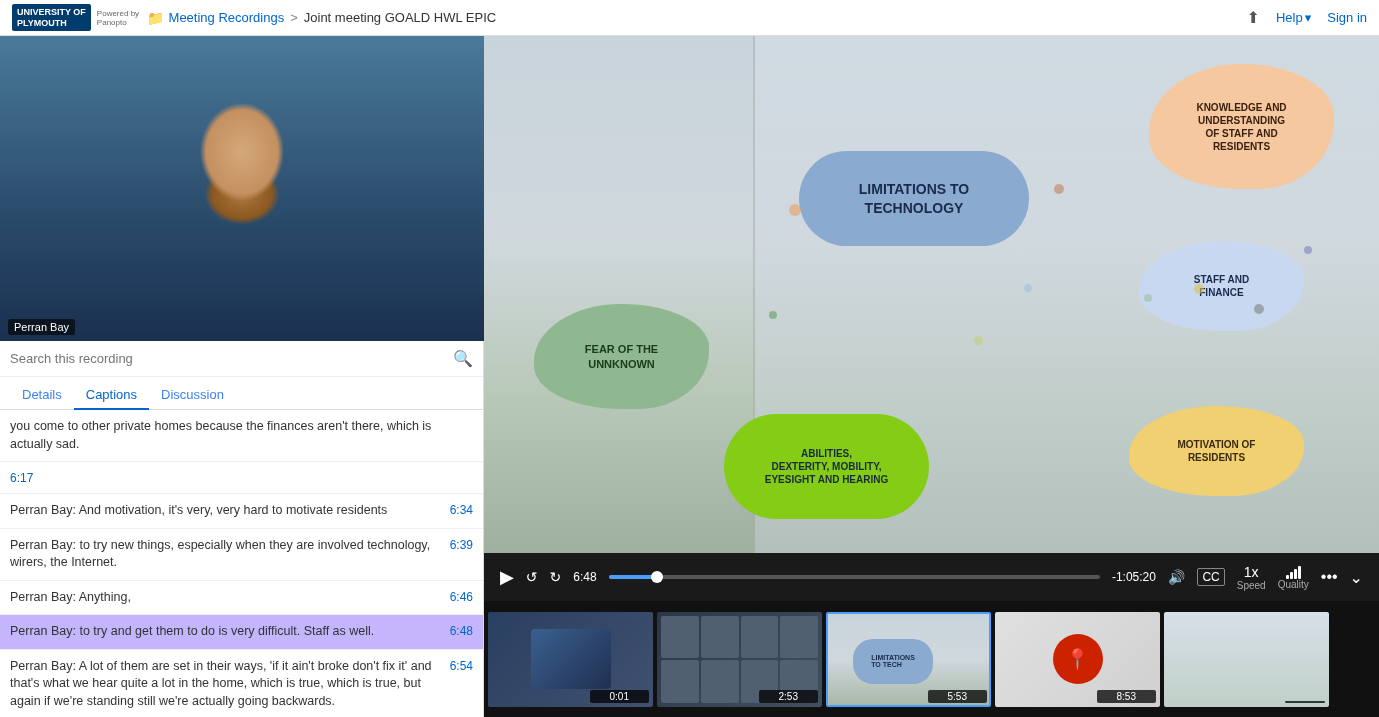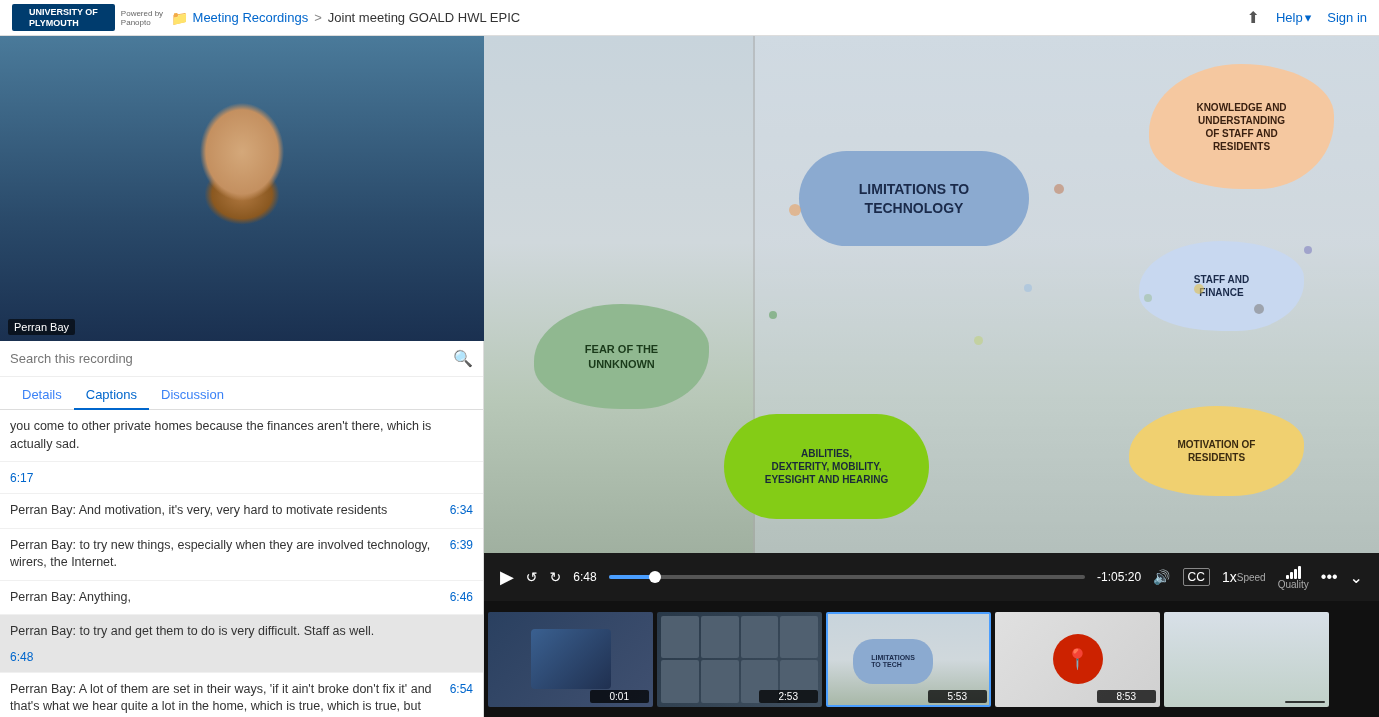--- a/index.html
+++ b/index.html
@@ -8,21 +8,21 @@
     
     #topbar {
       display: flex; align-items: center; justify-content: space-between;
       background: #fff; height: 36px; padding: 0 12px;
       border-bottom: 1px solid #ddd; position: relative; z-index: 10;
     }
     #topbar-left { display: flex; align-items: center; gap: 8px; }
     #logo { display: flex; align-items: center; gap: 6px; }
     #logo-box {
       background: #003c6e; color: #fff; font-size: 9px; font-weight: bold;
-      padding: 3px 17px; line-height: 1.2; border-radius: 2px;
+      padding: 3px 5px; line-height: 1.2; border-radius: 2px;
     }
     #logo-powered { font-size: 8px; color: #666; }
     #breadcrumb { display: flex; align-items: center; gap: 6px; font-size: 13px; color: #333; }
     #breadcrumb-folder { display: flex; align-items: center; gap: 4px; }
     #folder-icon { color: #555; font-size: 14px; }
     #breadcrumb-link { color: #0066cc; text-decoration: none; }
     #breadcrumb-sep { color: #888; }
     #breadcrumb-current { color: #333; font-weight: 500; }
     #topbar-right { display: flex; align-items: center; gap: 16px; }
     #share-icon { font-size: 16px; color: #555; cursor: pointer; }
@@ -52,21 +52,21 @@
     #tabs { display: flex; padding: 4px 10px 0; border-bottom: 1px solid #ddd; }
     .tab {
       padding: 6px 12px; font-size: 13px; cursor: pointer; color: #3b82f6;
       border-bottom: 2px solid transparent; margin-bottom: -1px;
     }
     .tab.active { color: #0066cc; border-bottom: 2px solid #0066cc; font-weight: 500; }
 
     
     #captions-list { flex: 1; overflow-y: auto; padding: 0; }
     .caption-item { display: flex; align-items: flex-start; padding: 8px 10px; border-bottom: 1px solid #f0f0f0; gap: 8px; font-size: 12.5px; color: #333; }
-    .caption-item.highlighted { background: #e5e5e5; flex-direction: column; }
+    .caption-item.highlighted { background: #c4b5fd; }
     .caption-text { flex: 1; line-height: 1.4; }
     .caption-time { color: #0066cc; font-size: 12px; white-space: nowrap; flex-shrink: 0; padding-top: 1px; }
 
     
     #right-panel { flex: 1; display: flex; flex-direction: column; background: #000; }
     #presentation-area { flex: 1; position: relative; background: #1a1a2e; overflow: hidden; }
 
     
     .bubble {
       position: absolute; border-radius: 50%;
@@ -113,21 +113,21 @@
     #play-btn { color: #fff; font-size: 18px; cursor: pointer; }
     #rewind-btn { color: #fff; font-size: 14px; cursor: pointer; }
     #forward-btn { color: #fff; font-size: 14px; cursor: pointer; }
     #current-time { color: #fff; font-size: 12px; white-space: nowrap; }
     #progress-bar { flex: 1; height: 4px; background: #555; border-radius: 2px; cursor: pointer; position: relative; }
     #progress-fill { height: 100%; background: #4a9eff; border-radius: 2px; width: 9.8%; }
     #progress-thumb { position: absolute; top: -4px; left: 9.8%; width: 12px; height: 12px; background: #fff; border-radius: 50%; transform: translateX(-50%); }
     #remaining-time { color: #fff; font-size: 12px; white-space: nowrap; }
     #volume-icon { color: #fff; font-size: 14px; cursor: pointer; }
     #cc-btn { color: #fff; font-size: 12px; cursor: pointer; border: 1px solid #888; padding: 1px 4px; border-radius: 2px; }
-    #speed-control { display: flex; flex-direction: row; align-items: center; color: #fff; font-size: 11px; cursor: pointer; }
+    #speed-control { display: flex; flex-direction: column; align-items: center; color: #fff; font-size: 11px; cursor: pointer; }
     #quality-control { display: flex; flex-direction: column; align-items: center; color: #fff; font-size: 11px; cursor: pointer; }
     .ctrl-icon { font-size: 14px; }
     .ctrl-label { font-size: 10px; color: #aaa; }
     #more-btn { color: #fff; font-size: 16px; cursor: pointer; }
     #expand-btn { color: #fff; font-size: 16px; cursor: pointer; }
 
     
     #thumbnails-bar { height: 116px; background: #111; display: flex; overflow-x: auto; gap: 4px; padding: 4px 4px; align-items: center; }
     .thumb-item { flex-shrink: 0; position: relative; cursor: pointer; }
     .thumb-img { width: 165px; height: 95px; background: #333; border-radius: 2px; overflow: hidden; display: flex; align-items: center; justify-content: center; }

